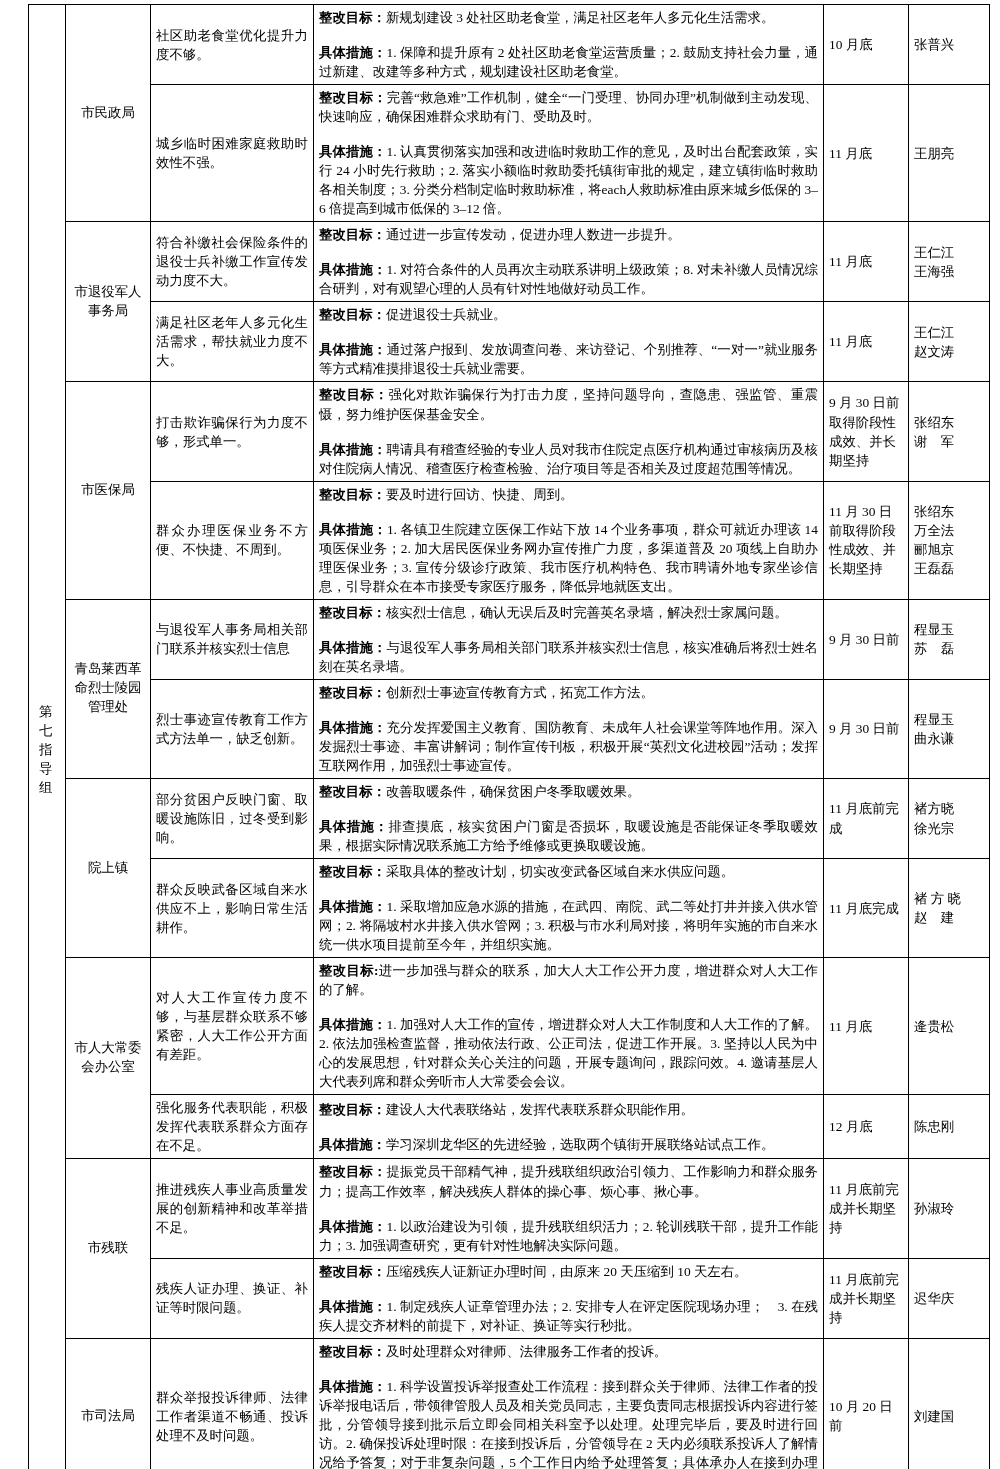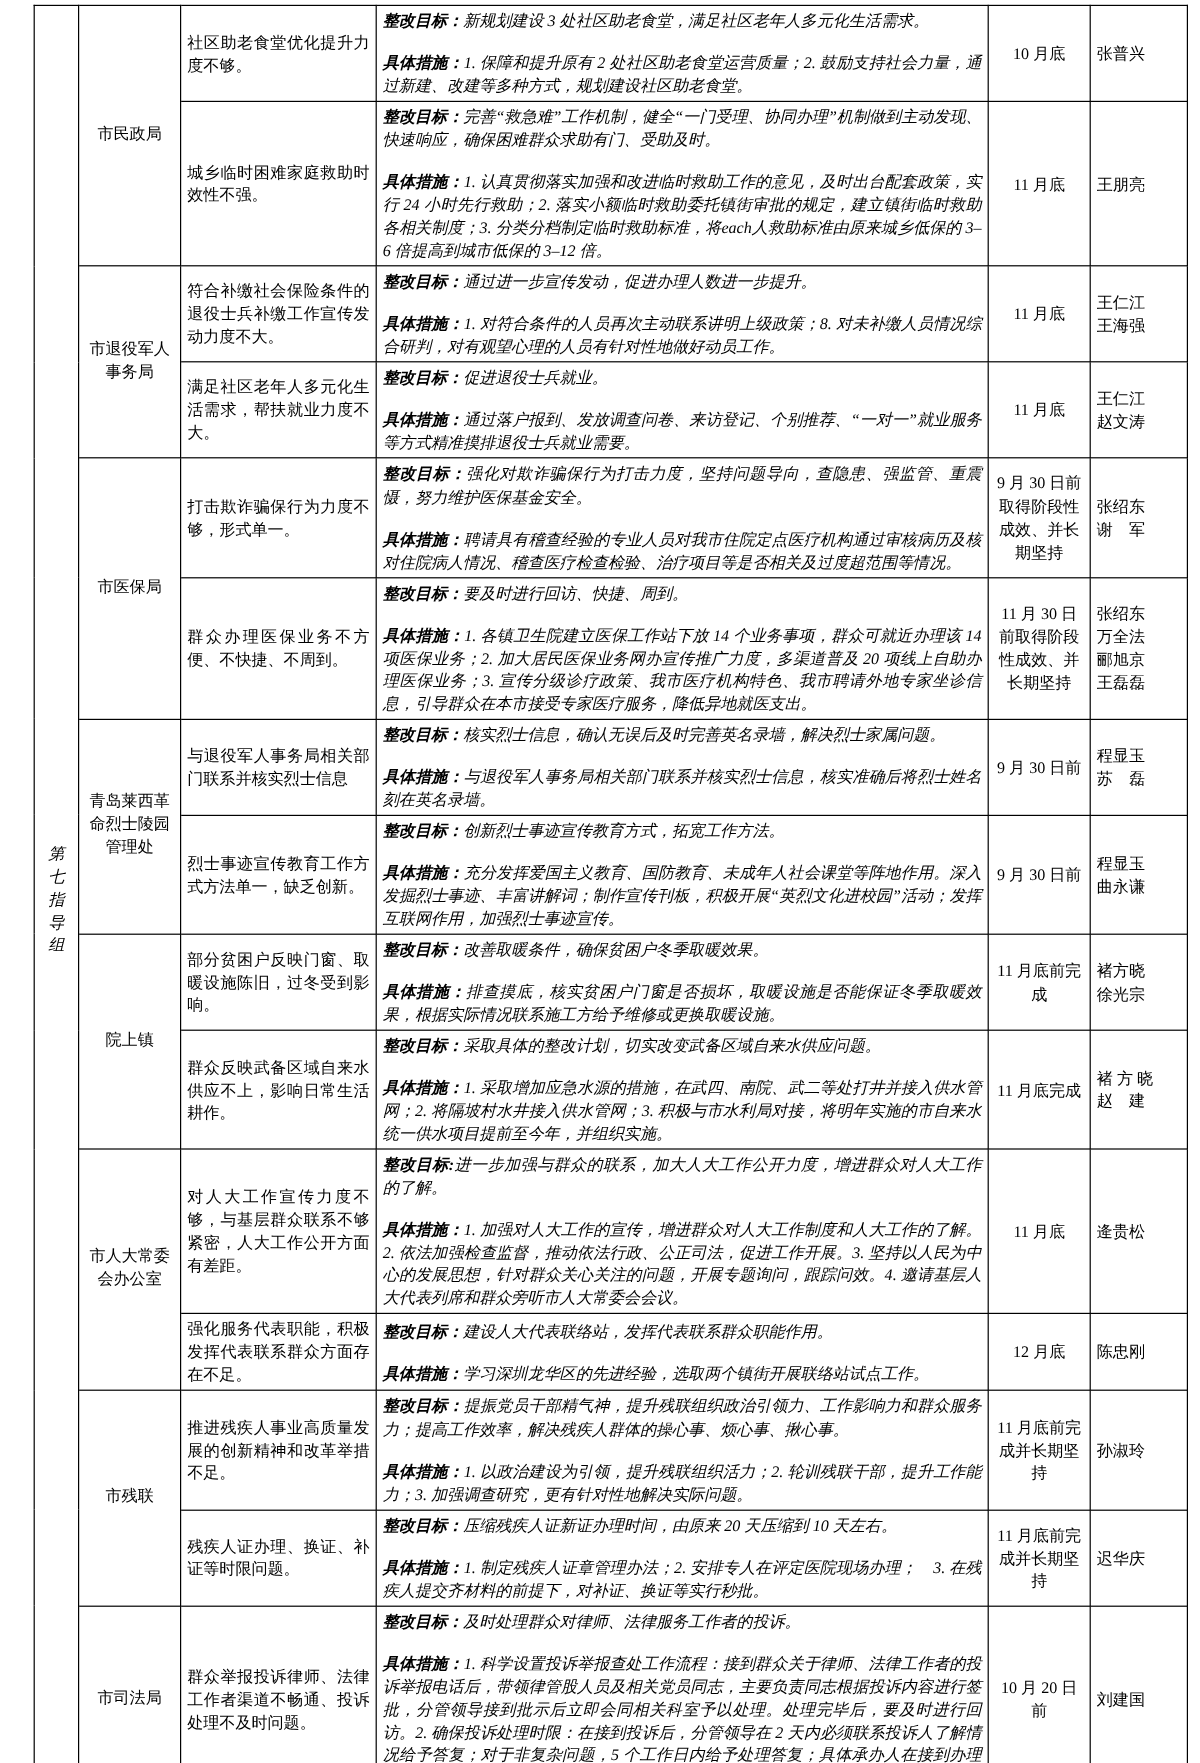--- a/index.html
+++ b/index.html
@@ -36,56 +36,54 @@
     text-align: center;
     font-size: 14px;
     letter-spacing: 0;
     line-height: 1.3;
   }
   td.group-col .vtext {
     display: block;
     width: 16px;
     margin: 11px auto;
     word-break: break-all;
-    text-align: center;
-    font-style: italic;
+    text-align: left;
   }
   td.unit-col {
     width: 74px;
     text-align: center;
     line-height: 1.45;
     font-family: Liberation Mono, monospace;
   }
   td.issue-col {
     width: 152px;
     text-align: justify;
     text-justify: inter-ideograph;
     line-height: 1.5;
   }
   td.measure-col {
     text-align: justify;
     text-justify: inter-ideograph;
     line-height: 1.52;
   }
   td.date-col {
     width: 74px;
-    text-align: center;
+    text-align: left;
     line-height: 1.45;
   }
   td.person-col {
     width: 70px;
     text-align: left;
     line-height: 1.45;
   }
   .bold {
     font-weight: bold;
   }
   .measure-line {
     display: block;
-    font-style: italic;
   }
   .measure-line + .measure-line {
     margin-top: 16px;
   }
   .page-number {
     text-align: center;
     font-size: 12px;
     margin-top: 6px;
     color: #000;
   }

